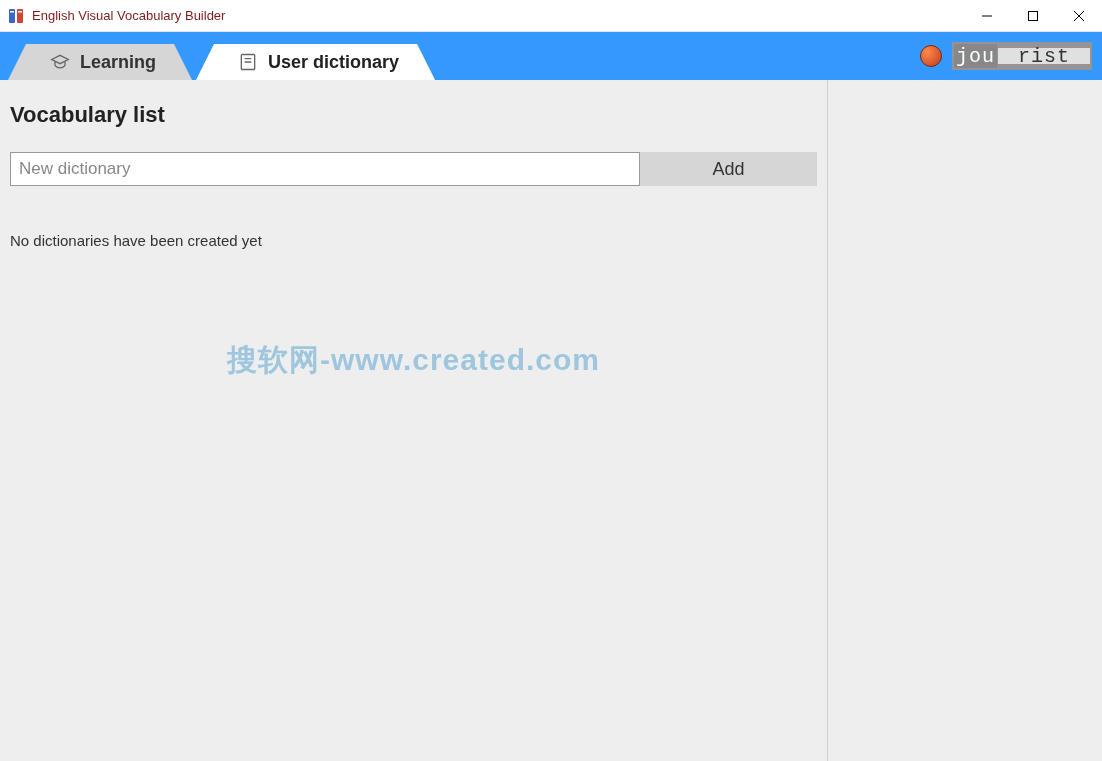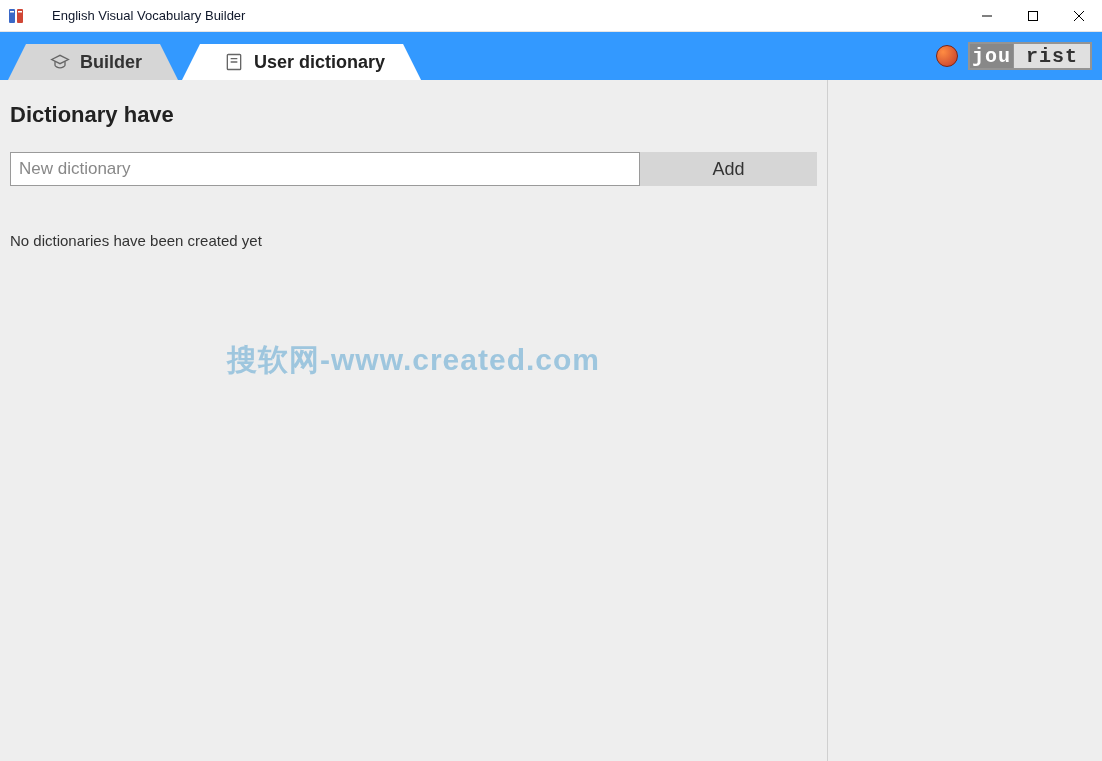--- a/index.html
+++ b/index.html
@@ -17,21 +17,21 @@
     display: flex;
     align-items: center;
     padding-left: 8px;
     border-bottom: 1px solid #e5e5e5;
   }
   .titlebar .app-icon {
     width: 16px; height: 16px;
     margin-right: 8px;
     display: inline-flex; align-items: center; justify-content: center;
   }
-  .titlebar .title { font-size: 13px; color: #0f172a; margin-left: 20px; }
+  .titlebar .title { font-size: 13px; color: #7f1d1d; }
   .titlebar .spacer { flex: 1; }
   .win-controls { display: flex; height: 100%; }
   .win-btn {
     width: 46px; height: 100%;
     display: flex; align-items: center; justify-content: center;
     color: #000;
   }
 
   
   .tab-strip {
@@ -67,31 +67,31 @@
     width: 22px; height: 22px; border-radius: 50%;
     background: radial-gradient(circle at 30% 30%, #ff8c42, #c0392b);
     border: 1px solid #7c2414;
   }
   .jourist-logo {
     height: 28px;
     display: flex; align-items: center;
     background: #949494;
     padding: 2px;
     font-family: Georgia, "Courier New", monospace;
-    font-weight: 700;
+    font-weight: 400;
     font-size: 20px;
     letter-spacing: 1px;
     color: #fff;
   }
   .jourist-logo .box {
     display: inline-flex; align-items: center; justify-content: center;
     height: 24px; padding: 0 2px;
     background: #888; margin-right: 1px;
   }
-  .jourist-logo .rist { color: #333; background: #e0e0e0; padding: 0 12px; height:24px; display:inline-flex; align-items:center; }
+  .jourist-logo .rist { color: #333; background: #e0e0e0; padding: 0 20px; height:16px; display:inline-flex; align-items:center; }
 
   
   .content-wrap {
     display: flex;
     height: calc(100% - 32px - 48px);
     background: #eeeeee;
   }
   .main-col {
     width: 828px;
     border-right: 1px solid #cfcfcf;
@@ -167,21 +167,21 @@
 </div>
 
 <div class="tab-strip">
   <div class="tab">
     <span class="tab-icon">
       <svg width="20" height="20" viewBox="0 0 24 24" fill="none" stroke="currentColor" stroke-width="1.6">
         <path d="M2 9l10-5 10 5-10 5z"></path>
           <path d="M6 11v5c0 1 3 3 6 3s6-2 6-3v-5"></path>
       </svg>
     </span>
-    <span>Builder</span>
+    <span>Learning</span>
   </div>
   <div class="tab active">
     <span class="tab-icon">
       <svg width="20" height="20" viewBox="0 0 24 24" fill="none" stroke="currentColor" stroke-width="1.6">
         <rect x="4" y="3" width="16" height="18" rx="1"></rect>
           <line x1="8" y1="8" x2="16" y2="8"></line>
           <line x1="8" y1="12" x2="16" y2="12"></line>
       </svg>
     </span>
     <span>User dictionary</span>
@@ -191,21 +191,21 @@
     <span class="globe-icon"></span>
     <span class="jourist-logo">
       <span class="box">jou</span>
         <span class="rist">rist</span>
     </span>
   </div>
 </div>
 
 <div class="content-wrap">
   <div class="main-col">
-    <div class="heading">Dictionary have</div>
+    <div class="heading">Vocabulary list</div>
     <div class="input-row">
       <input class="dict-input" type="text" placeholder="New dictionary" style="">
       <button class="add-btn">Add</button>
     </div>
     <div class="empty-msg">No dictionaries have been created yet</div>
     <div class="watermark">搜软网-www.created.com</div>
   </div>
   <div class="side-col"></div>
 </div>
 

